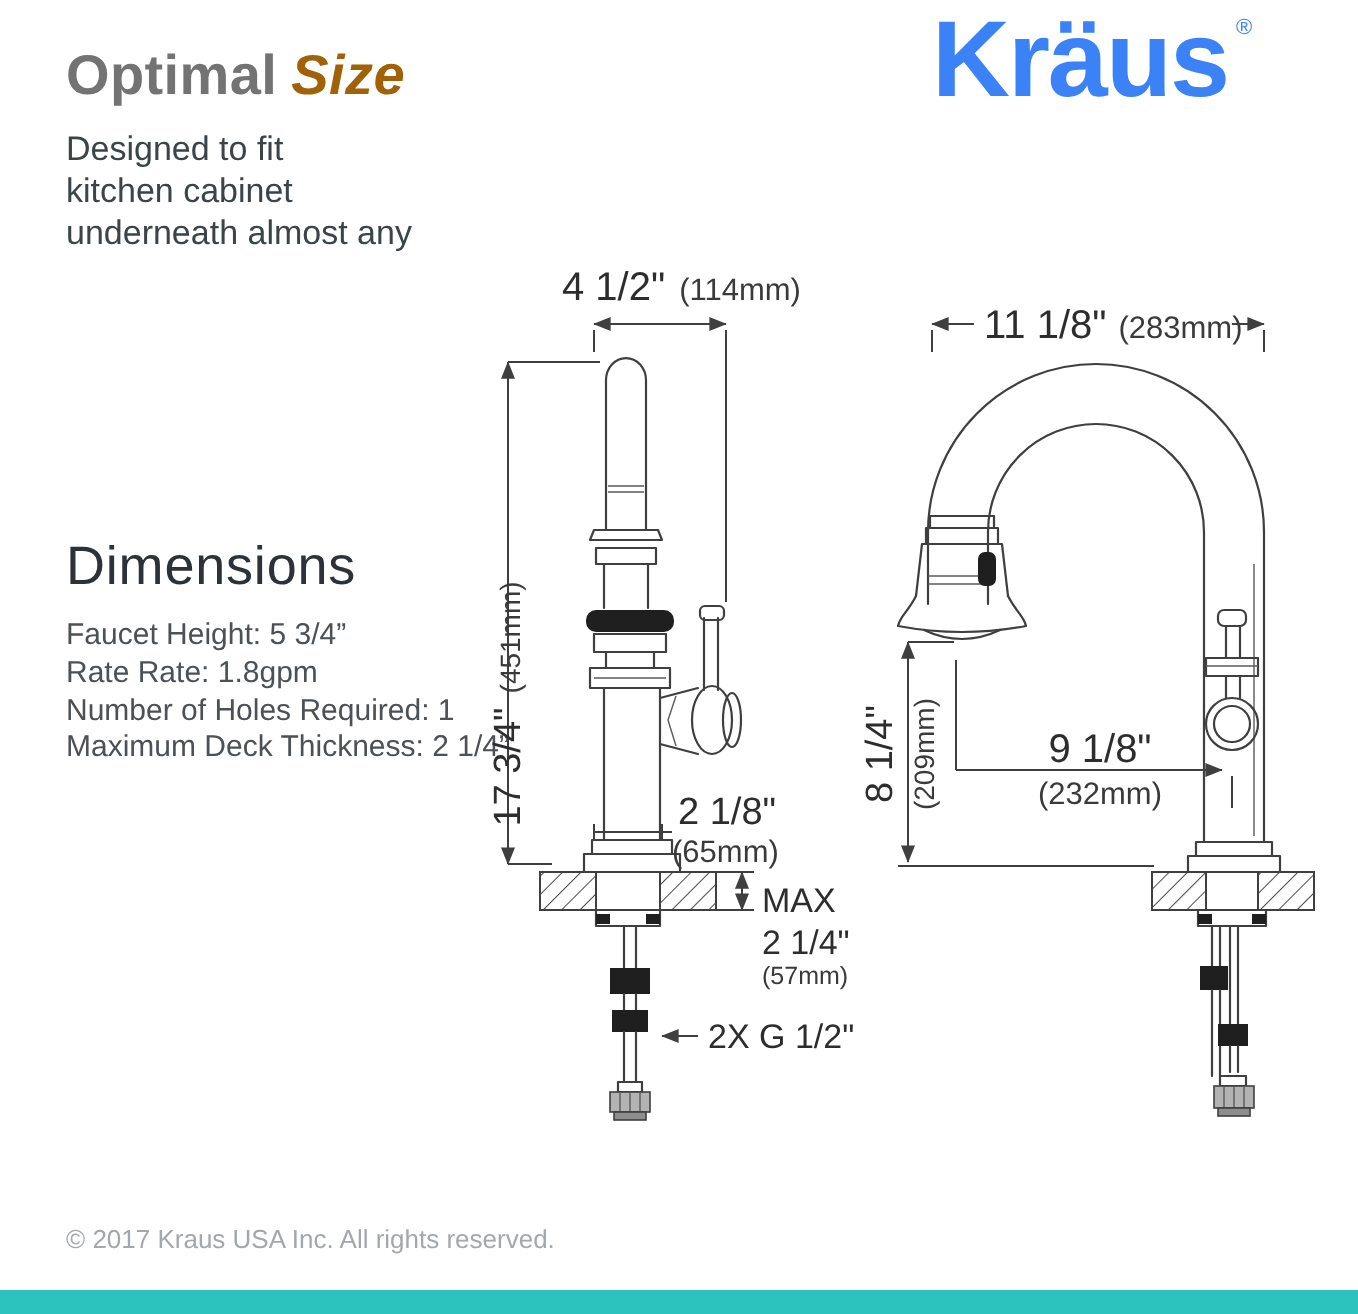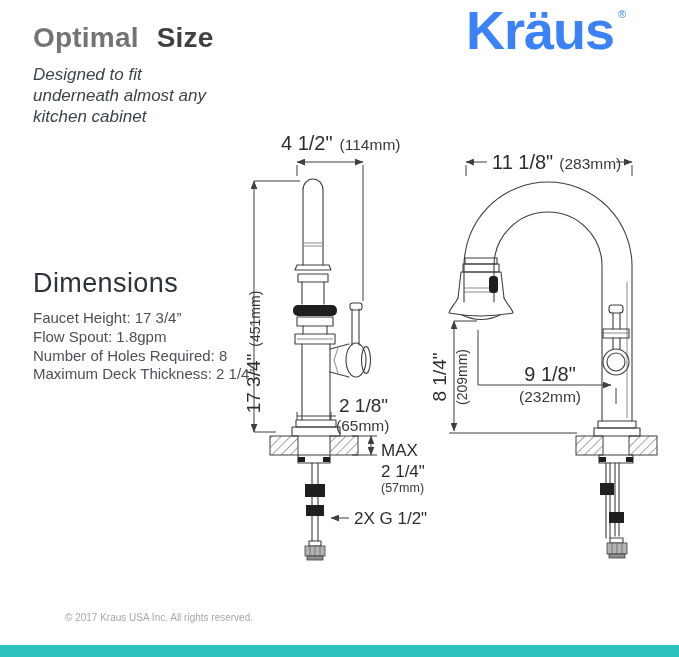--- a/index.html
+++ b/index.html
@@ -2,29 +2,29 @@
 <html><head>
 <meta charset="utf-8">
 <style>
   html,body{margin:0;padding:0;background:#e8e8e8;}
   #canvas{
     position:relative;width:679px;height:657px;background:#ffffff;
     font-family:"Liberation Sans","DejaVu Sans",sans-serif;overflow:hidden;
   }
   .title{position:absolute;left:33px;top:22px;font-size:28px;font-weight:bold;letter-spacing:.2px;}
   .title .accent{color:#737373;}
-  .title .rest{color:#404040;margin-left:18px;}
-  .subtitle{position:absolute;left:33px;top:64px;font-size:17px;line-height:21px;color:#3b4449;font-weight:400;font-style:italic;}
+  .title .rest{color:#a16207;margin-left:7px;font-style:italic;}
+  .subtitle{position:absolute;left:33px;top:64px;font-size:17px;line-height:21px;color:#3b4449;font-weight:400;}
   .brand{position:absolute;left:466px;top:2px;color:#3b82f6;}
   .brand .name{font-size:54px;font-weight:800;letter-spacing:-1px;line-height:56px;}
   .brand .reg{position:absolute;right:-12px;top:6px;font-size:11px;font-weight:400;}
   .dims-heading{position:absolute;left:33px;top:268px;font-size:27px;font-weight:400;color:#2b3238;letter-spacing:.4px;text-align:center;}
   .spec-list{position:absolute;left:33px;top:309px;font-size:15px;color:#4b5156;}
   .spec-list div{height:18.8px;line-height:18.8px;}
-  .copyright{position:absolute;left:33px;top:612px;font-size:10px;color:#a2a8ad;margin-left:32px;}
+  .copyright{position:absolute;left:33px;top:612px;font-size:13px;color:#a2a8ad;}
   .teal-bar{position:absolute;left:0;bottom:0;width:679px;height:12px;}
   #drawing{position:absolute;left:0;top:0;}
   .ln{stroke:#3f3f3f;stroke-width:1.1;fill:none;stroke-linecap:round;stroke-linejoin:round;}
   .lt{stroke:#5a5a5a;stroke-width:.7;fill:none;}
   .dim{stroke:#3f3f3f;stroke-width:1;fill:none;}
   .dk{fill:#1f1f1f;stroke:none;}
   .gy{fill:#b3b3b3;stroke:#3f3f3f;stroke-width:.8;}
   .gy2{fill:#8d8d8d;stroke:#3f3f3f;stroke-width:.8;}
   .hatch-box{fill:url(#hat);stroke:#3f3f3f;stroke-width:1;}
   text{font-family:"Liberation Sans","DejaVu Sans",sans-serif;fill:#2d2d2d;}
@@ -37,34 +37,34 @@
 </style>
 </head>
 <body>
 
 <div id="canvas">
 
   <div class="title"><span class="accent">Optimal</span><span class="rest">Size</span></div>
 
   <div class="subtitle">
     <div>Designed to fit</div>
+    <div>kitchen cabinet</div>
     <div>underneath almost any</div>
-    <div>kitchen cabinet</div>
   </div>
 
   <div class="brand">
     <span class="name">Kräus</span>
     <span class="reg">®</span>
   </div>
 
   <div class="dims-heading">Dimensions</div>
   <div class="spec-list">
-    <div>Faucet Height: 17 3/4”</div>
-    <div>Flow Spout: 1.8gpm</div>
-    <div>Number of Holes Required: 8</div>
+    <div>Faucet Height: 5 3/4”</div>
+    <div>Rate Rate: 1.8gpm</div>
+    <div>Number of Holes Required: 1</div>
     <div>Maximum Deck Thickness: 2 1/4”</div>
   </div>
 
   <svg id="drawing" width="679" height="657" viewBox="0 0 679 657">
     <defs>
       <marker id="ar" viewBox="0 0 10 8" refX="9.5" refY="4" markerWidth="9" markerHeight="7" orient="auto-start-reverse">
         <path d="M0,0 L10,4 L0,8 Z" fill="#3f3f3f"></path>
       </marker>
       <pattern id="hat" width="6.5" height="6.5" patternUnits="userSpaceOnUse" patternTransform="rotate(45)">
         <line x1="0" y1="0" x2="0" y2="6.5" stroke="#4a4a4a" stroke-width="1"></line>

